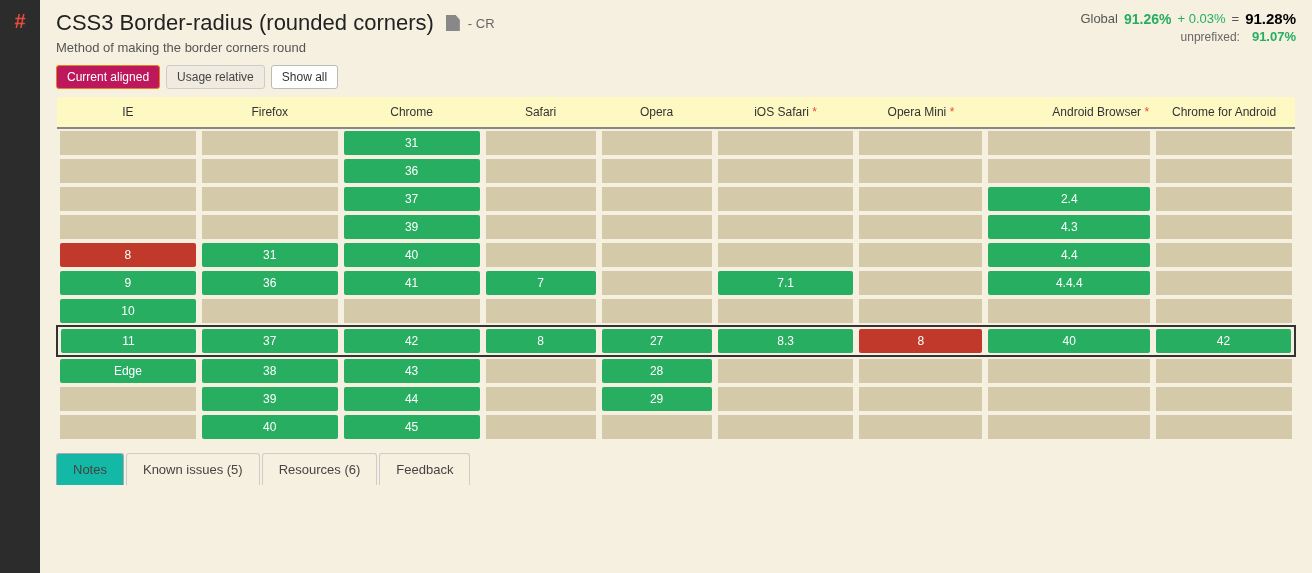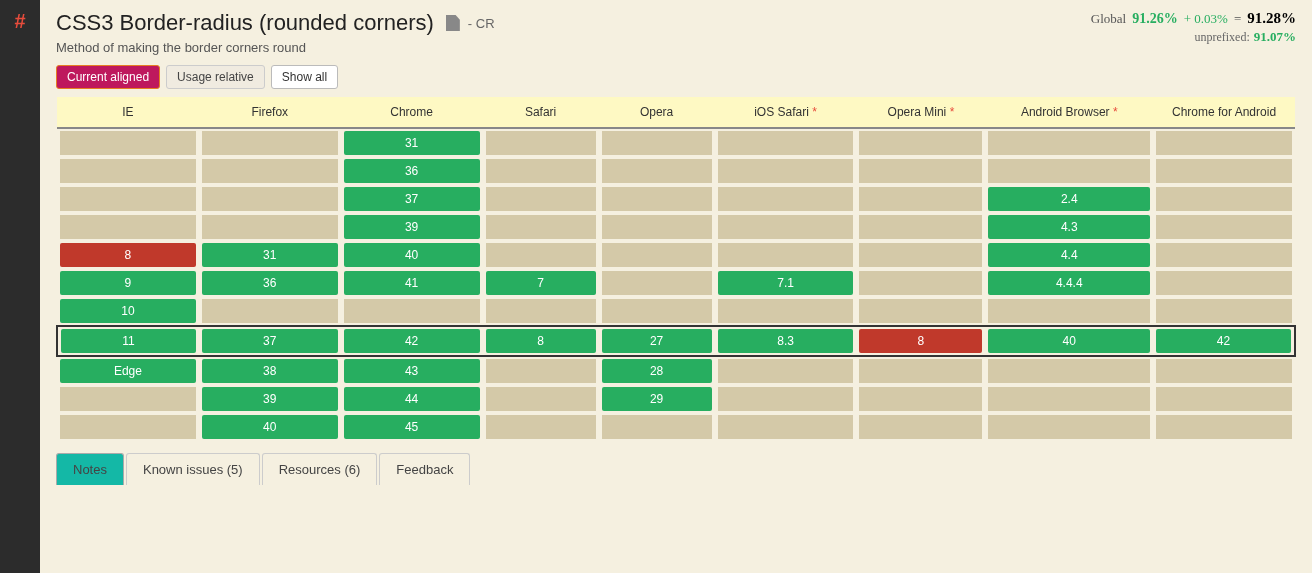--- a/index.html
+++ b/index.html
@@ -45,34 +45,33 @@
       font-size: 13px;
       color: #666;
     }
     .subtitle {
       font-size: 13px;
       color: #555;
       margin-top: 4px;
     }
     .stats-area {
       text-align: center;
-      font-family: Liberation Serif, serif;
     }
     .stats-area .global-label {
       font-size: 13px;
       color: #555;
     }
     .stats-area .global-value {
       font-size: 14px;
       color: #27ae60;
       font-weight: bold;
     }
     .stats-area .unprefixed-row {
       display: flex;
-      gap: 4px;
+      gap: 12px;
       justify-content: flex-end;
       align-items: center;
       margin-top: 2px;
     }
     .stats-area .unprefixed-label {
       color: #666;
       font-size: 12px;
     }
     .stats-area .unprefixed-value {
       color: #27ae60;
@@ -238,21 +237,21 @@
     <table class="compat-table">
       <thead>
         <tr>
           <th style="width:11%;">IE</th>
           <th style="width:11%;">Firefox</th>
           <th style="width:11%;">Chrome</th>
           <th style="width:9%;">Safari</th>
           <th style="width:9%;">Opera</th>
           <th style="width:11%;">iOS Safari <span class="asterisk">*</span></th>
           <th style="width:10%;">Opera Mini <span class="asterisk">*</span></th>
-          <th style="width:13%;">Android Browser <span class="asterisk">*</span></th>
+          <th style="width:13%;text-align:right;">Android Browser <span class="asterisk">*</span></th>
           <th style="width:11%;">Chrome for Android</th>
         </tr>
       </thead>
       <tbody>
 
         <tr>
           <td>
               <span class="cell-tan"></span>
             </td>
           <td>

